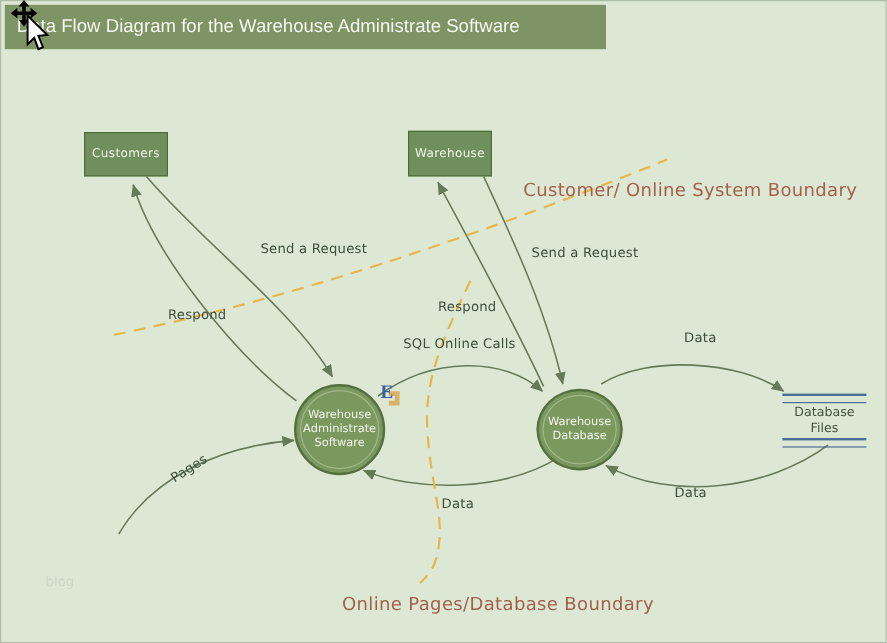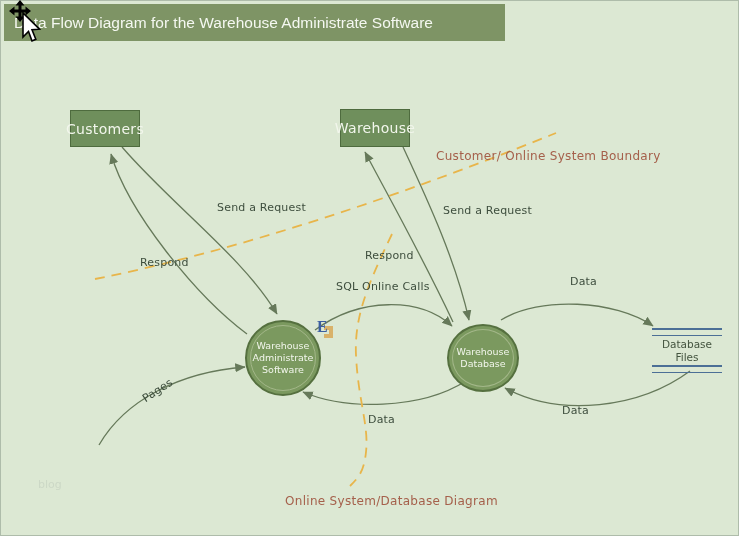--- a/index.html
+++ b/index.html
@@ -3,34 +3,34 @@
 <meta charset="utf-8">
 <style>
   html,body{margin:0;padding:0;background:#dce8d3;font-family:"DejaVu Sans",sans-serif;}
   .canvas{position:relative;width:739px;height:536px;background:#dce8d3;overflow:hidden;
           box-shadow:inset 0 0 0 1px #aebcaa;}
   .wires{position:absolute;left:0;top:0;width:739px;height:536px;}
   .banner{position:absolute;left:4px;top:4px;width:501px;height:37px;background:#7e9465;
           color:#f5f8f1;font-family:"Liberation Sans",sans-serif;font-size:15.5px;
           line-height:37px;padding-left:10px;box-sizing:border-box;white-space:nowrap;}
   .extbox{position:absolute;background:#6f8f5c;border:1px solid #4e6b3e;color:#f2f6ec;
-          font-size:14px;display:flex;align-items:center;justify-content:center;
+          font-size:10px;display:flex;align-items:center;justify-content:center;
           letter-spacing:.3px;}
   .proc{position:absolute;background:#7b995f;border:2px solid #55703f;border-radius:50%;
         color:#f2f6ec;font-size:9.5px;line-height:12px;text-align:center;
         display:flex;align-items:center;justify-content:center;white-space:pre-line;
         box-sizing:border-box;}
   .proc .ring{position:absolute;inset:3px;border:1px solid #a3b789;border-radius:50%;
         pointer-events:none;}
   .proc span{position:relative;z-index:1;white-space:pre-line;}
   .dstore{position:absolute;color:#44543f;font-size:10.5px;text-align:center;}
   .dline{height:5px;border-top:2px solid #4c6f96;border-bottom:1px solid #4c6f96;}
   .dstore .dtext{white-space:pre-line;line-height:13px;padding:2px 0 1px 0;}
   .flabel{position:absolute;color:#3d4d3d;font-size:11px;white-space:nowrap;letter-spacing:.2px;}
-  .blabel{position:absolute;color:#a5604b;font-size:12px;white-space:nowrap;letter-spacing:.3px;}
+  .blabel{position:absolute;color:#a5604b;font-size:15px;white-space:nowrap;letter-spacing:.3px;}
   .rot{transform:rotate(-33deg);transform-origin:left top;}
   .watermark{position:absolute;left:38px;top:478px;color:#ccd8c6;font-size:11px;}
   .logo{position:absolute;left:316px;top:317px;width:20px;height:24px;}
   .cursor{position:absolute;left:2px;top:0px;}
 </style>
 </head>
 <body>
 
 <div class="canvas">
 
@@ -105,17 +105,17 @@
   <span class="flabel" style="left:140px;top:256px;">Respond</span>
   <span class="flabel" style="left:443px;top:204px;">Send a Request</span>
   <span class="flabel" style="left:365px;top:249px;">Respond</span>
   <span class="flabel" style="left:336px;top:280px;">SQL Online Calls</span>
   <span class="flabel" style="left:570px;top:275px;">Data</span>
   <span class="flabel" style="left:368px;top:413px;">Data</span>
   <span class="flabel" style="left:562px;top:404px;">Data</span>
   <span class="flabel rot" style="left:140px;top:394px;">Pages</span>
 
   <span class="blabel" style="left:436px;top:149px;">Customer/ Online System Boundary</span>
-  <span class="blabel" style="left:285px;top:494px;">Online System/Database Diagram</span>
+  <span class="blabel" style="left:285px;top:494px;">Online Pages/Database Boundary</span>
 
   <span class="watermark">blog</span>
 
 </div>
 
 </body></html>

